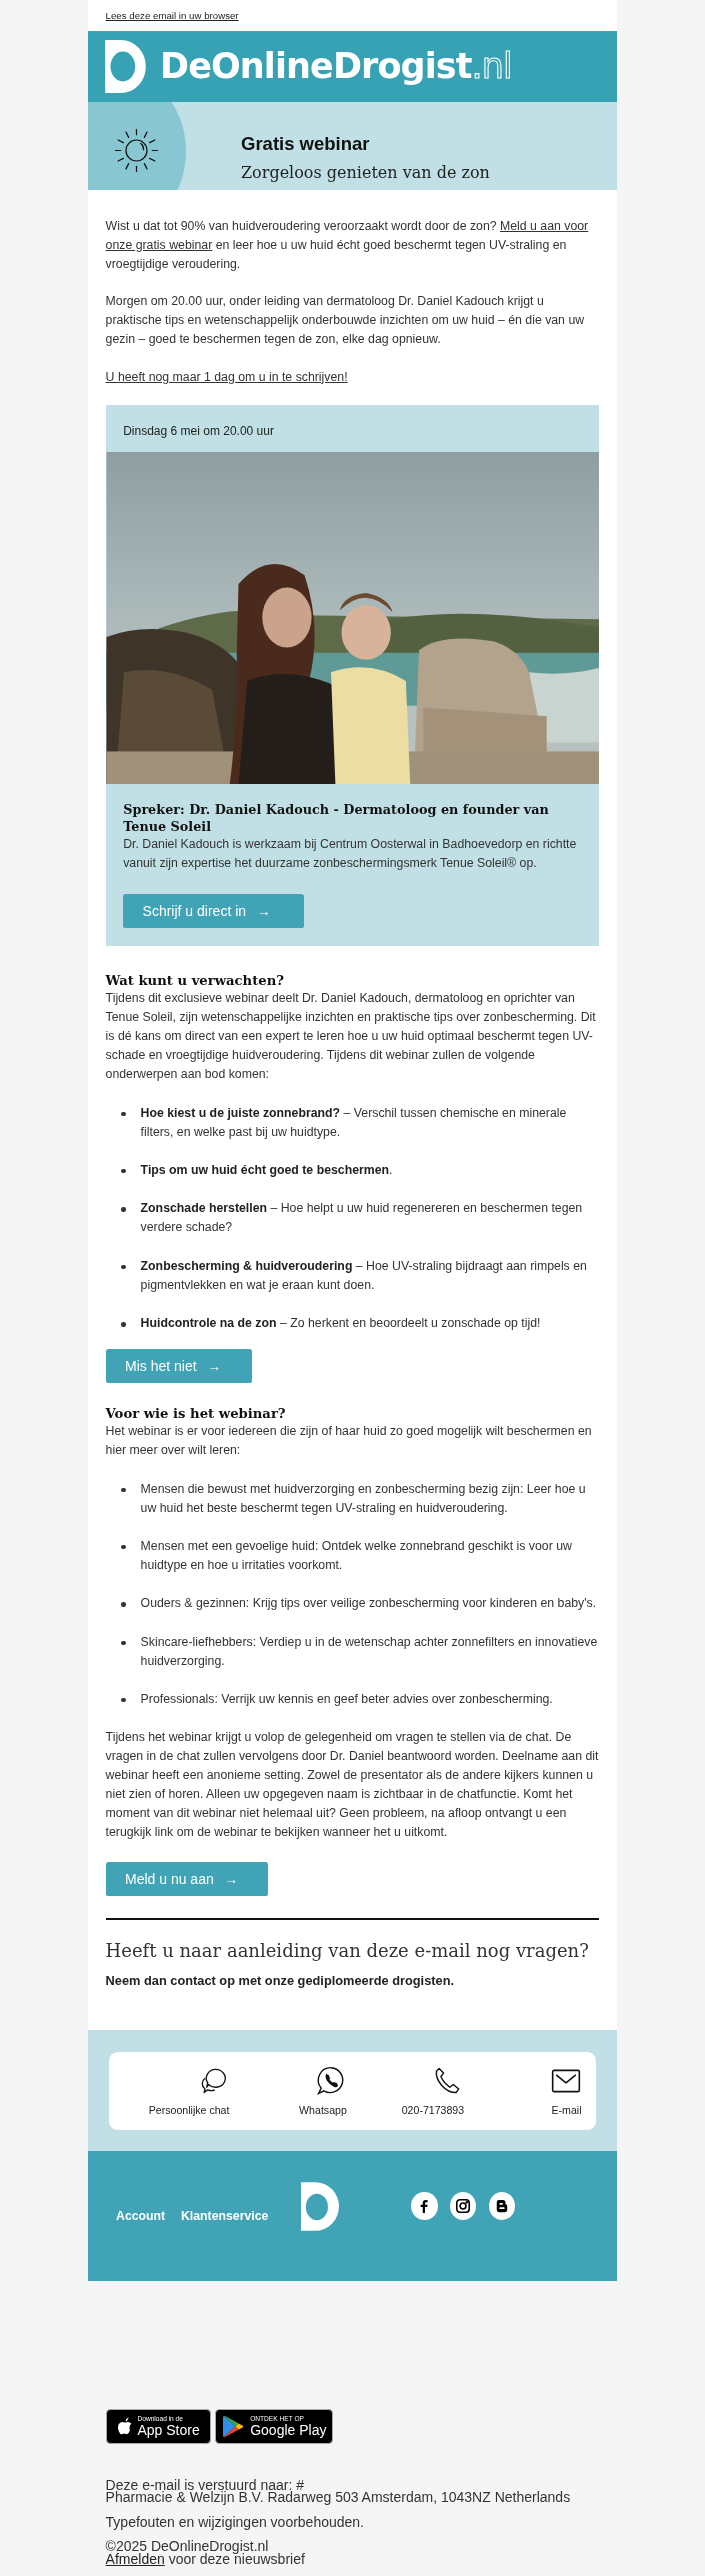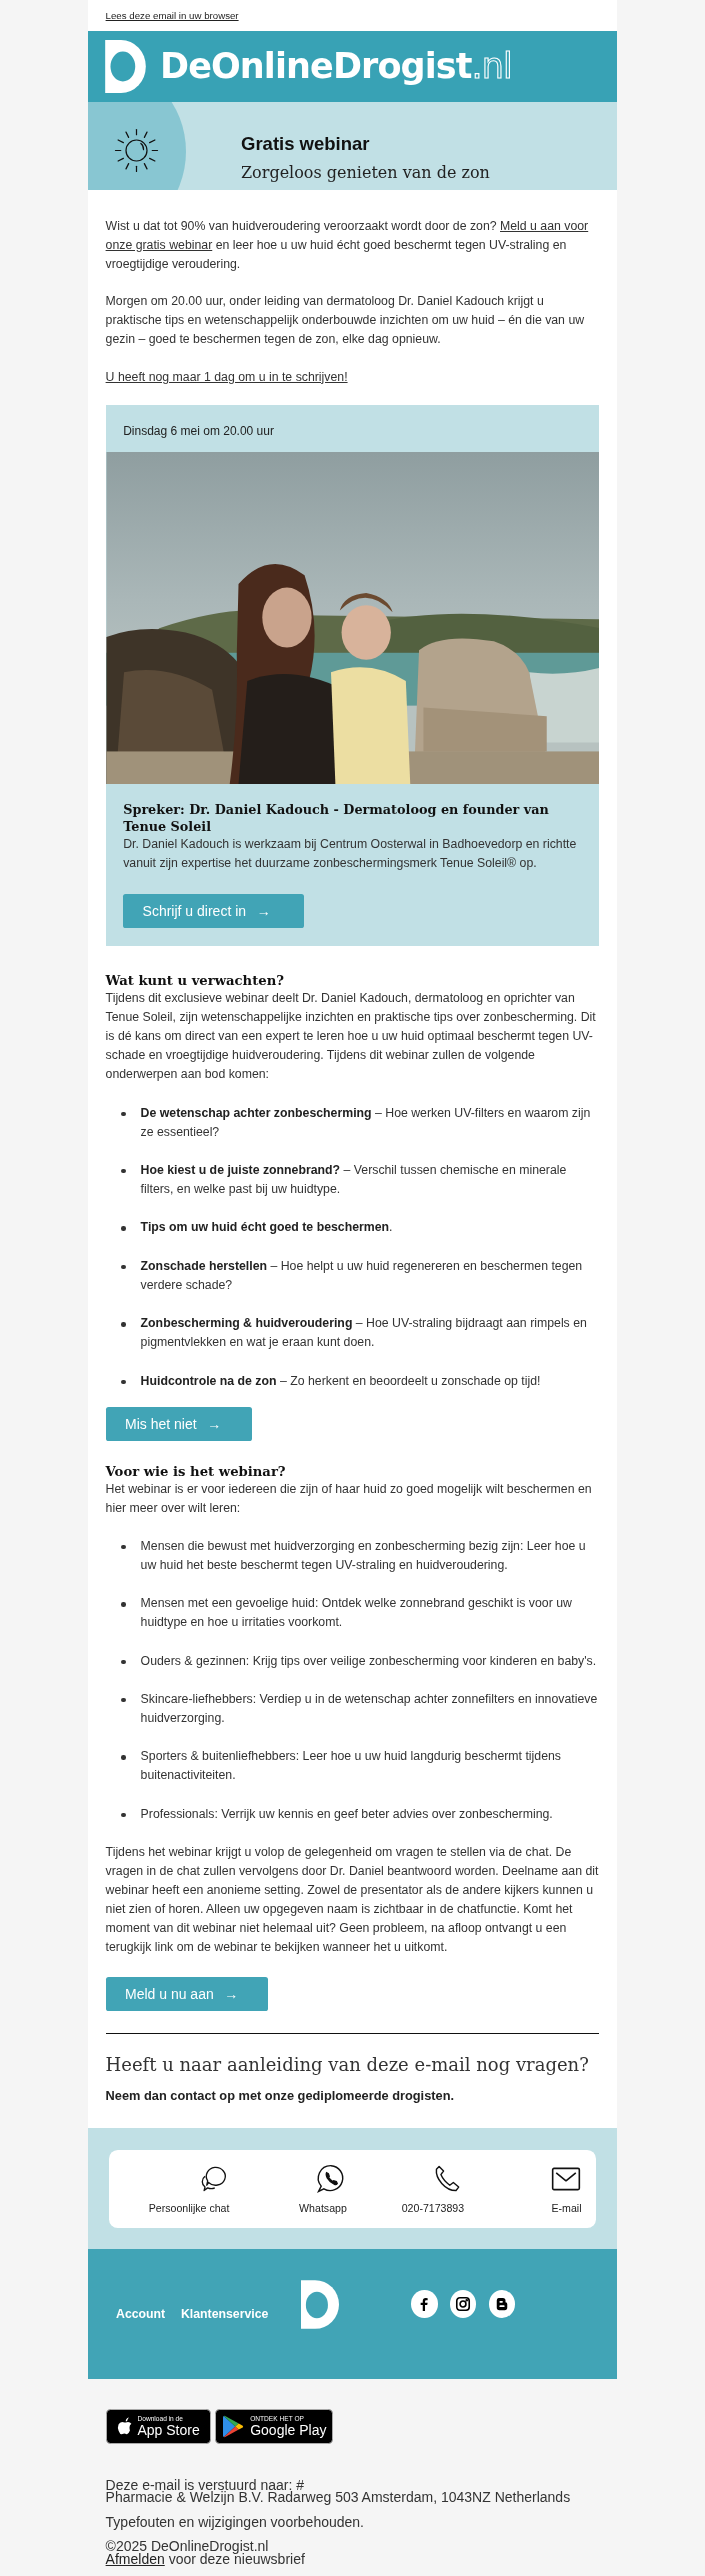--- a/index.html
+++ b/index.html
@@ -155,54 +155,52 @@
           <span>Schrijf u direct in</span>
           <span class="arrow">→</span>
         </div>
     </div>
   </div>
 
   <div class="section" style="margin-top:26.5px;">
     <div class="sec-h">Wat kunt u verwachten?</div>
     <div class="sec-p">Tijdens dit exclusieve webinar deelt Dr. Daniel Kadouch, dermatoloog en oprichter van Tenue Soleil, zijn wetenschappelijke inzichten en praktische tips over zonbescherming. Dit is dé kans om direct van een expert te leren hoe u uw huid optimaal beschermt tegen UV-schade en vroegtijdige huidveroudering. Tijdens dit webinar zullen de volgende onderwerpen aan bod komen:</div>
     <ul class="bul">
-      <li><b>De wetenschap achter zonbescherming</b><span> – Hoe werken UV-filters en waarom zijn ze essentieel?</span></li>
       <li><b>Hoe kiest u de juiste zonnebrand?</b><span> – Verschil tussen chemische en minerale filters, en welke past bij uw huidtype.</span></li>
       <li><b>Tips om uw huid écht goed te beschermen</b><span>.</span></li>
       <li><b>Zonschade herstellen</b><span> – Hoe helpt u uw huid regenereren en beschermen tegen verdere schade?</span></li>
       <li><b>Zonbescherming &amp; huidveroudering</b><span> – Hoe UV-straling bijdraagt aan rimpels en pigmentvlekken en wat je eraan kunt doen.</span></li>
       <li><b>Huidcontrole na de zon</b><span> – Zo herkent en beoordeelt u zonschade op tijd!</span></li>
     </ul>
     <div class="btn" style="margin-top:-3.5px; width:146px;">
         <span>Mis het niet</span>
         <span class="arrow">→</span>
       </div>
   </div>
 
   <div class="section" style="margin-top:22px;">
     <div class="sec-h">Voor wie is het webinar?</div>
     <div class="sec-p">Het webinar is er voor iedereen die zijn of haar huid zo goed mogelijk wilt beschermen en hier meer over wilt leren:</div>
     <ul class="bul">
       <li>Mensen die bewust met huidverzorging en zonbescherming bezig zijn: Leer hoe u uw huid het beste beschermt tegen UV-straling en huidveroudering.</li>
       <li>Mensen met een gevoelige huid: Ontdek welke zonnebrand geschikt is voor uw huidtype en hoe u irritaties voorkomt.</li>
       <li>Ouders &amp; gezinnen: Krijg tips over veilige zonbescherming voor kinderen en baby's.</li>
       <li>Skincare-liefhebbers: Verdiep u in de wetenschap achter zonnefilters en innovatieve huidverzorging.</li>
-      <li>Sporters &amp; buitenliefhebbers: Leer hoe u uw huid langdurig beschermt tijdens buitenactiviteiten.</li>
       <li>Professionals: Verrijk uw kennis en geef beter advies over zonbescherming.</li>
     </ul>
     <div class="sec-p" style="margin-top:17.6px;">Tijdens het webinar krijgt u volop de gelegenheid om vragen te stellen via de chat. De vragen in de chat zullen vervolgens door Dr. Daniel beantwoord worden. Deelname aan dit webinar heeft een anonieme setting. Zowel de presentator als de andere kijkers kunnen u niet zien of horen. Alleen uw opgegeven naam is zichtbaar in de chatfunctie. Komt het moment van dit webinar niet helemaal uit? Geen probleem, na afloop ontvangt u een terugkijk link om de webinar te bekijken wanneer het u uitkomt.</div>
     <div class="btn" style="margin-top:19.4px; width:162px;">
         <span>Meld u nu aan</span>
         <span class="arrow">→</span>
       </div>
   </div>
 
   <div class="divider" style="margin-top:22px;"></div>
   <div class="q-title" style="margin-top:20px;">Heeft u naar aanleiding van deze e-mail nog vragen?</div>
-  <div class="q-sub" style="margin-top:12.3px; margin-bottom:25px;">Neem dan contact op met onze gediplomeerde drogisten.</div>
+  <div class="q-sub" style="margin-top:12.3px; margin-bottom:42px;">Neem dan contact op met onze gediplomeerde drogisten.</div>
 
   <div class="contact">
     <div class="contact-card">
       <div class="c-item">
         <svg viewBox="0 0 36 36" fill="none" stroke="#111" stroke-width="1.5" stroke-linejoin="round">
           <path d="M20 5 A11 10 0 1 1 13 22 L11 25 L12 20 A11 10 0 0 1 20 5 Z"></path>
           <path d="M9 15 A9 8 0 0 0 9 27 L8 31 L12 28 A9 8 0 0 0 20 28"></path>
         </svg>
         <span>Persoonlijke chat</span>
       </div>

